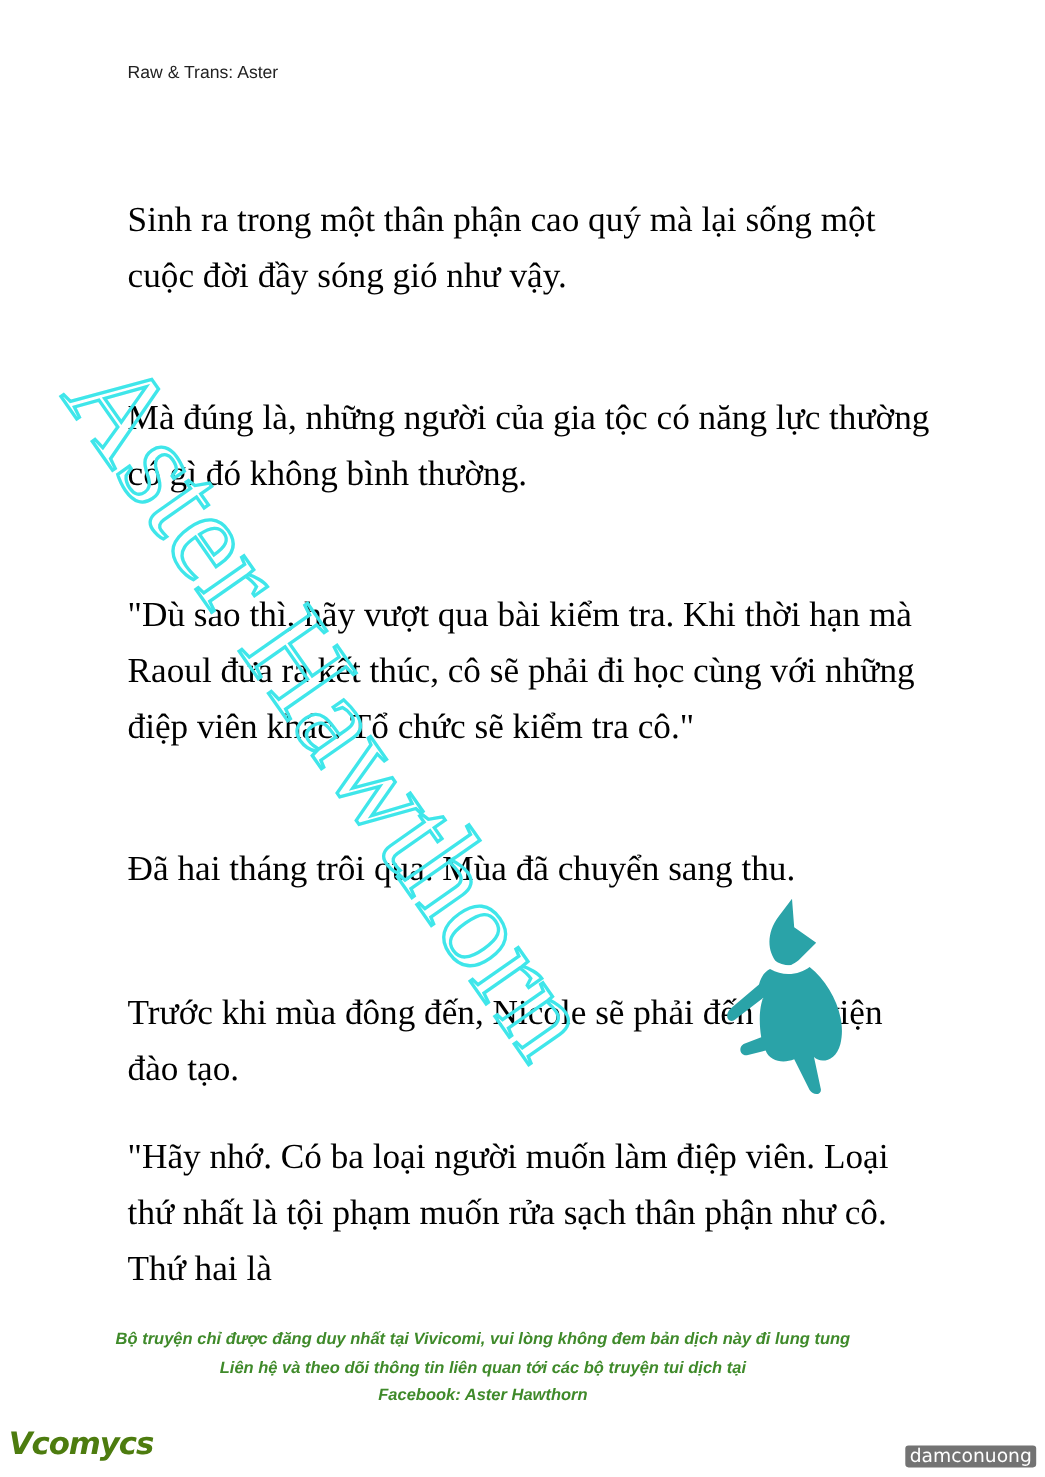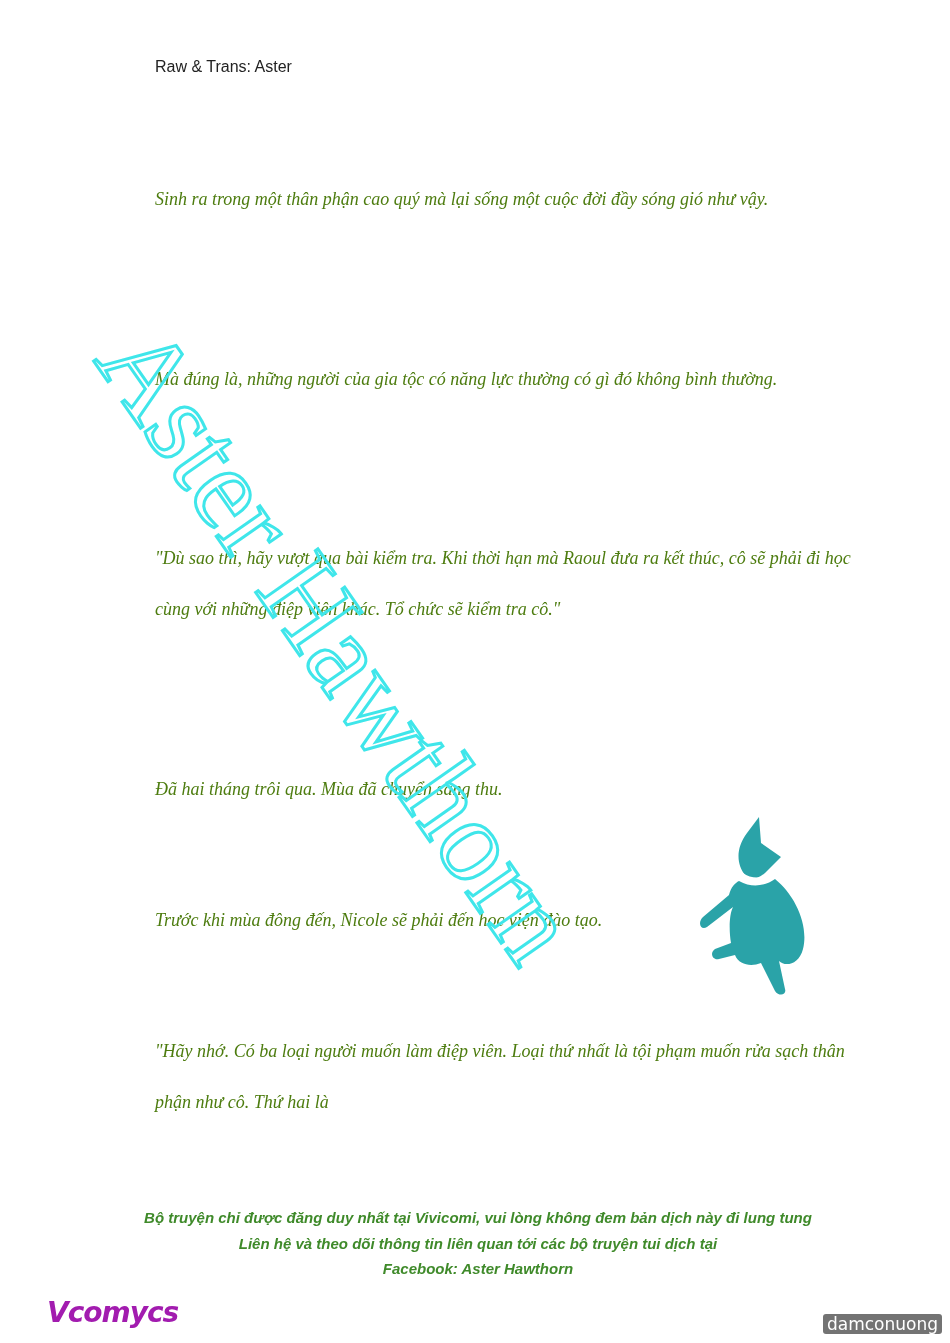--- a/index.html
+++ b/index.html
@@ -1,23 +1,23 @@
 <!DOCTYPE html>
 <html><head>
 <meta charset="utf-8">
 <style>
   html, body { margin: 0; padding: 0; }
   body { width: 950px; height: 1343px; background: #ffffff; position: relative; overflow: hidden; }
-  .page { position: absolute; inset: 0; margin-left: 39px; }
+  .page { position: absolute; inset: 0; }
   .header { position: absolute; left: 116px; top: 58px; font-family: "Liberation Sans", sans-serif; font-size: 16px; color: #222; }
-  .para { position: absolute; left: 116px; width: 730px; font-family: "Liberation Serif", serif; font-size: 18px; line-height: 51px; color: #4d7c0f; margin: 0; font-style: italic; }
+  .para { position: absolute; left: 116px; width: 730px; font-family: "Liberation Serif", serif; font-size: 32px; line-height: 51px; color: #000000; margin: 0; }
   .footer-line { position: absolute; left: 0; width: 878px; text-align: center; font-family: "Liberation Sans", sans-serif; font-style: italic; font-weight: bold; font-size: 15px; color: #3f8a2a; }
   .watermark { position: absolute; left: 140px; top: 300px; font-family: "Liberation Serif", serif; font-size: 116px; color: transparent; -webkit-text-stroke: 3px #3fe6ea; transform-origin: 0 0; transform: rotate(55deg); white-space: nowrap; pointer-events: none; }
   .cat { position: absolute; left: 660px; top: 815px; width: 120px; height: 180px; }
-  .logo-left { position: absolute; left: 8px; top: 1296px; font-family: "DejaVu Sans", sans-serif; font-style: italic; font-weight: bold; font-size: 28px; color: #a21caf; letter-spacing: -1px; }
+  .logo-left { position: absolute; left: 8px; top: 1296px; font-family: "DejaVu Sans", sans-serif; font-style: italic; font-weight: bold; font-size: 28px; color: #4d7c0f; letter-spacing: -1px; }
   .logo-right { position: absolute; right: 8px; top: 1314px; font-family: "DejaVu Sans", sans-serif; font-size: 17px; color: #ffffff; background: #737373; padding: 0 4px; border-radius: 3px; }
 </style>
 </head>
 <body>
 
 <div class="page">
   <div class="header">Raw &amp; Trans: Aster</div>
 
   <p class="para" style="top:174px">Sinh ra trong một thân phận cao quý mà lại sống một cuộc đời đầy sóng gió như vậy.</p>
   <p class="para" style="top:354px">Mà đúng là, những người của gia tộc có năng lực thường có gì đó không bình thường.</p>

